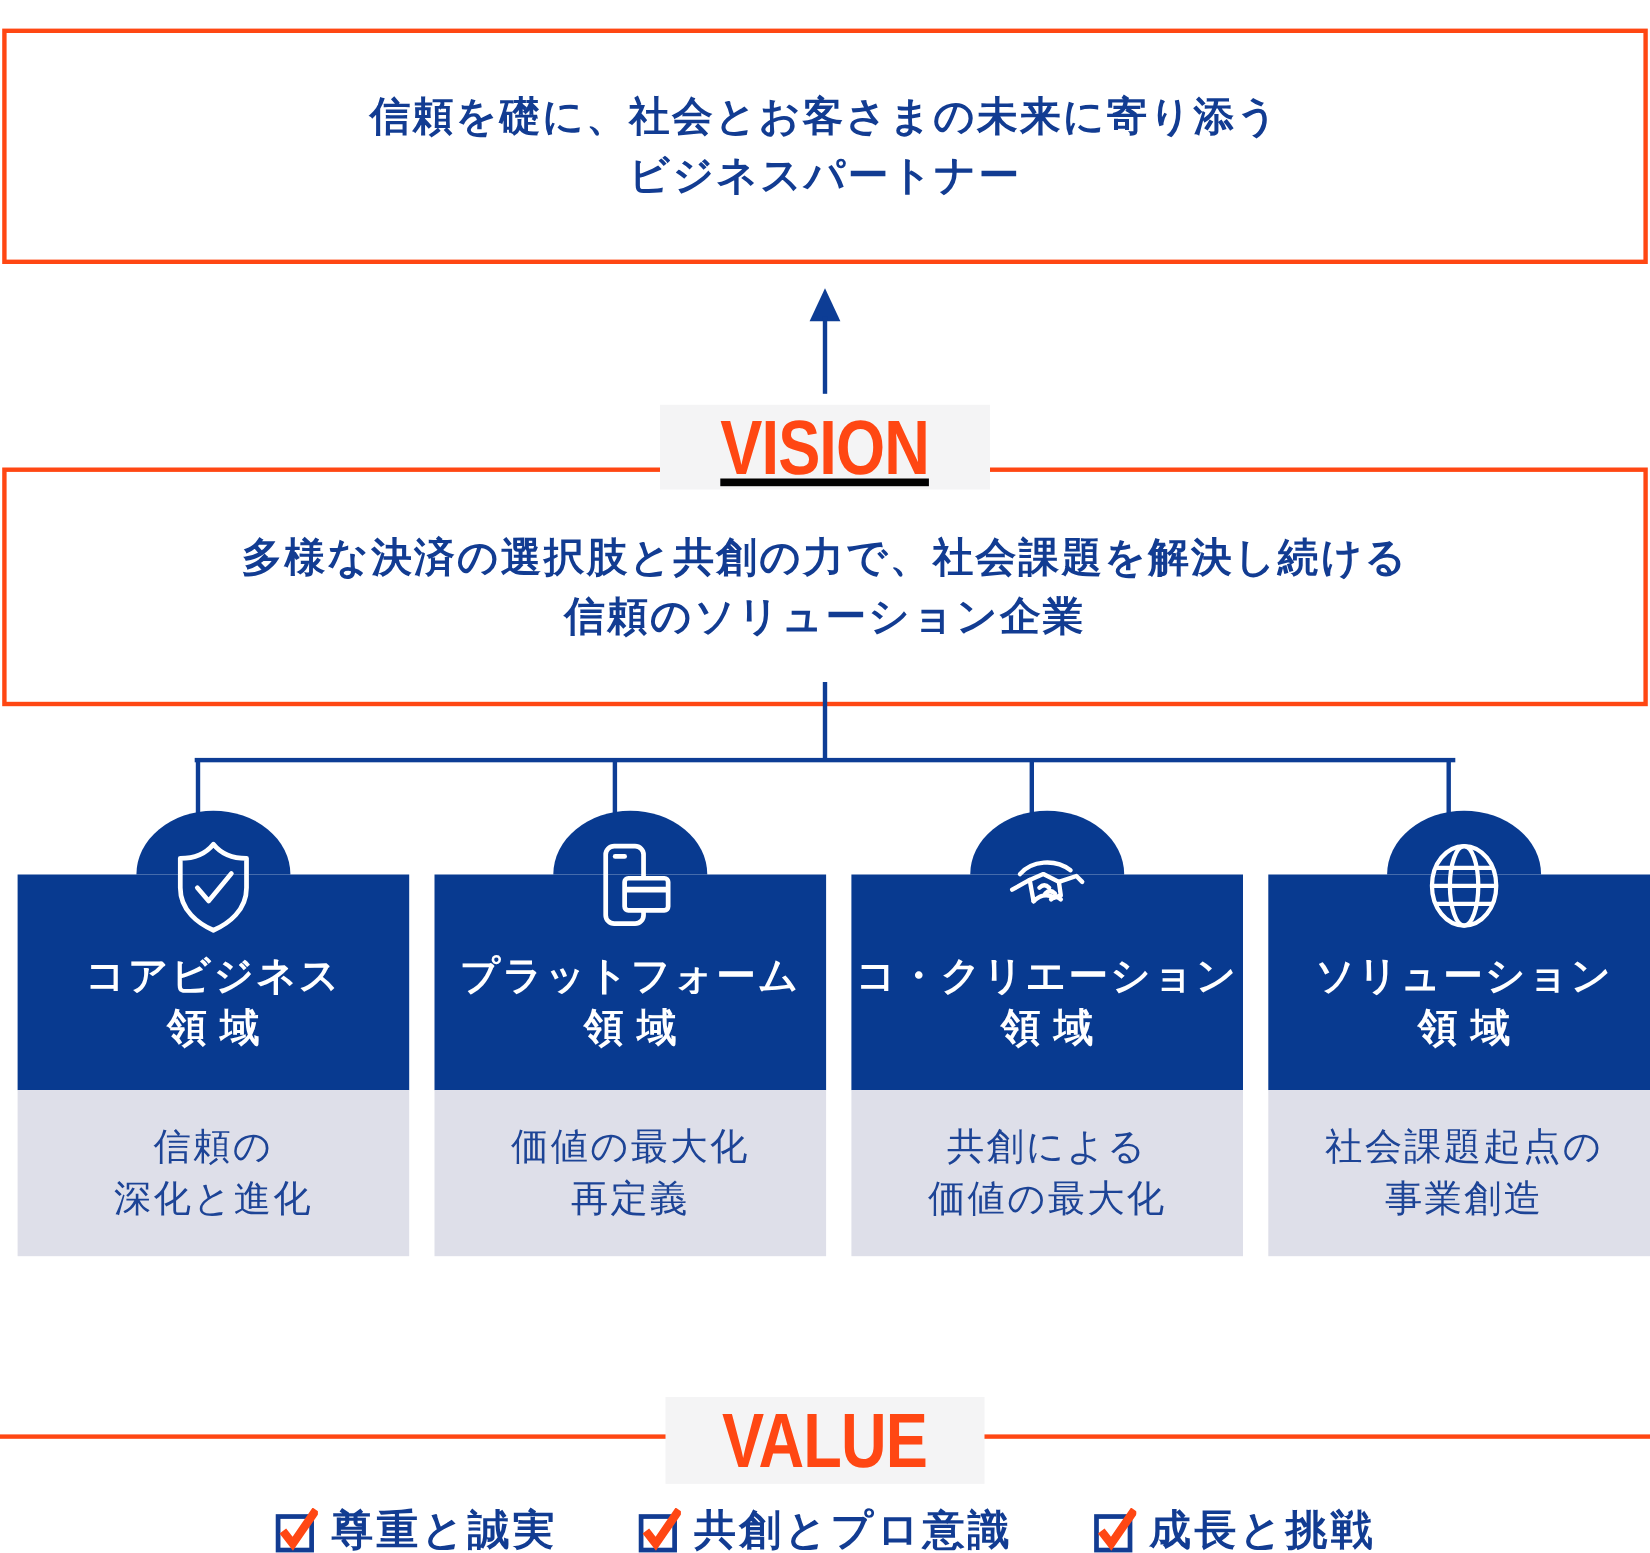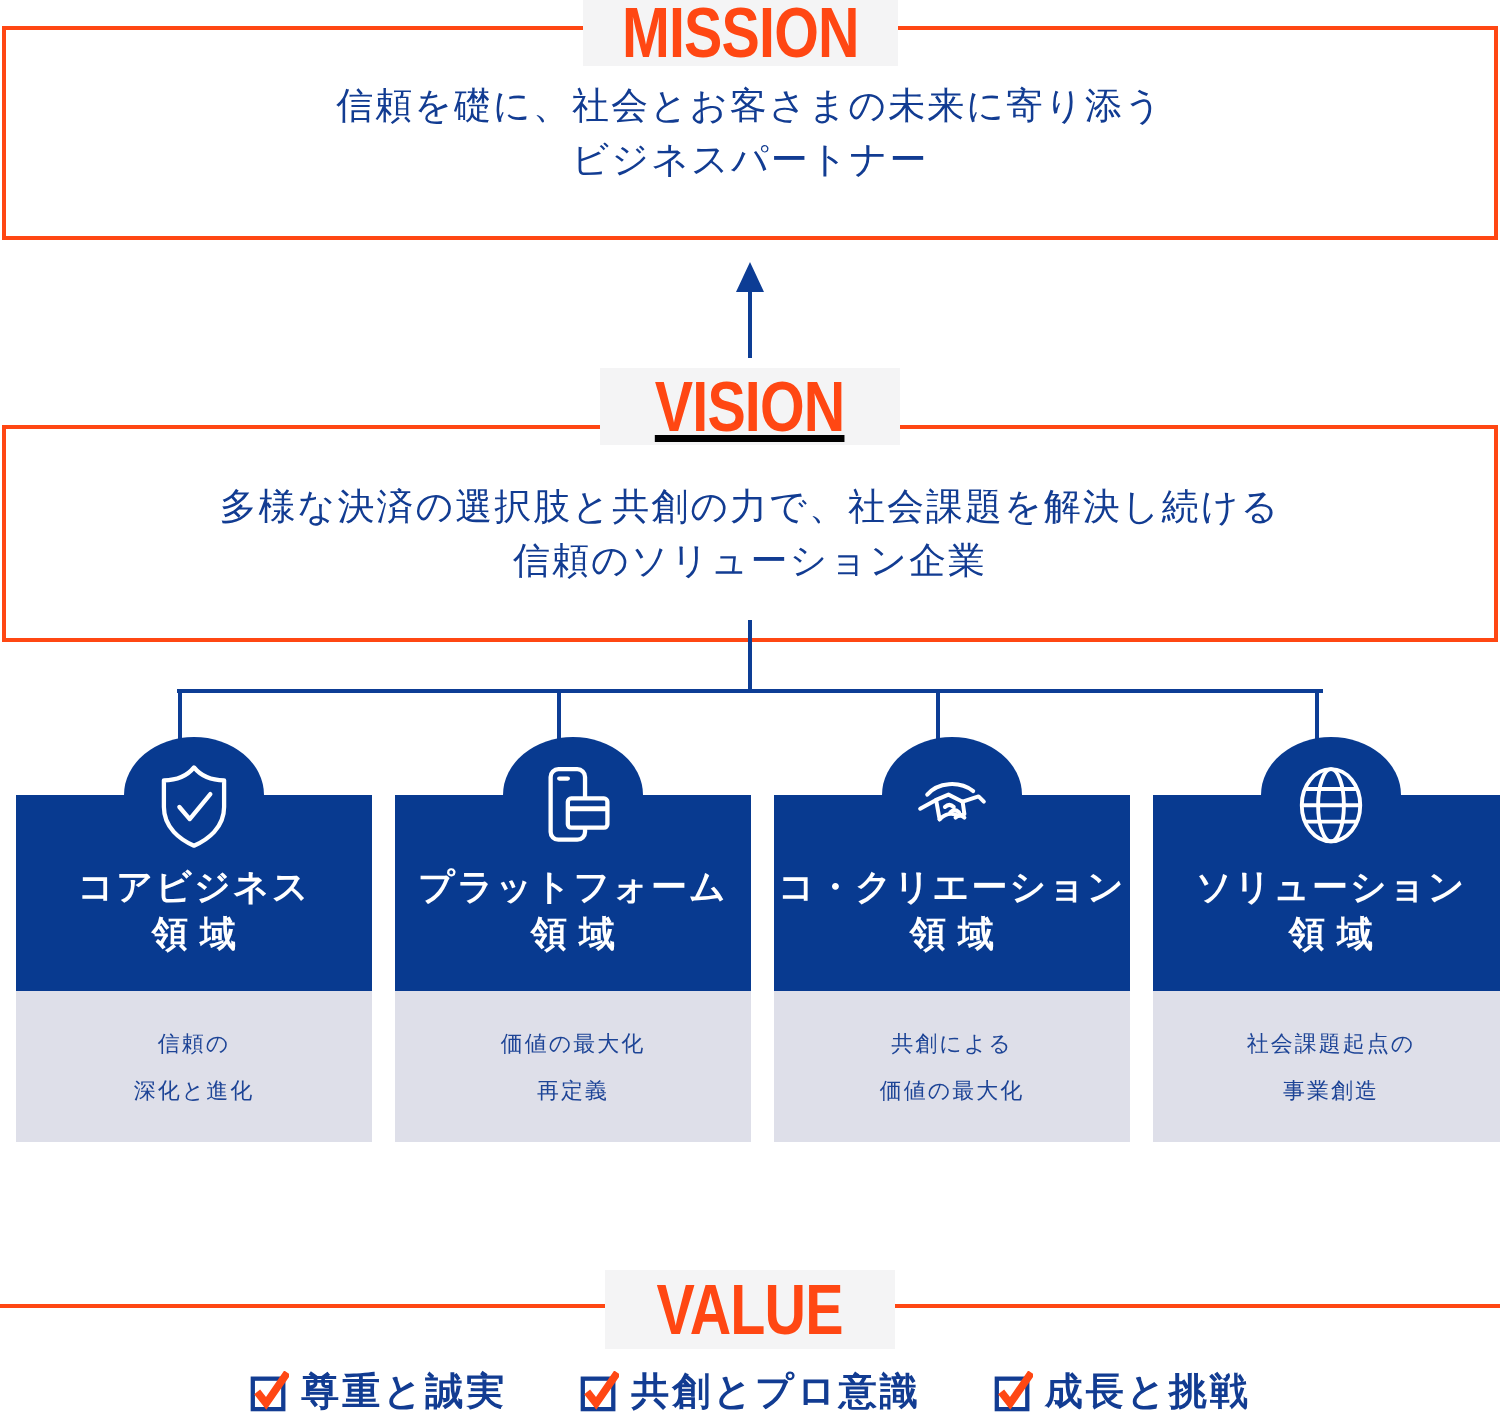--- a/index.html
+++ b/index.html
@@ -10,21 +10,21 @@
   }
   
   .frame{
     position:absolute;left:2px;width:1496px;box-sizing:border-box;
     border:4px solid #ff4713;background:#ffffff;
     display:flex;flex-direction:column;justify-content:center;align-items:center;
   }
   .frame-mission{top:26px;height:214px;}
   .frame-vision{top:425px;height:217px;}
   .statement{
-    color:#123c92;font-weight:400;font-size:37px;line-height:54px;
+    color:#123c92;font-weight:700;font-size:37px;line-height:54px;
     letter-spacing:2px;text-align:center;white-space:nowrap;
   }
   
   .label-box{
     position:absolute;background:#f4f4f5;z-index:5;
     display:flex;align-items:center;justify-content:center;
   }
   .label-box .label-text{
     color:#ff4713;font-weight:700;font-size:70px;letter-spacing:-1px;
     display:inline-block;transform:scaleX(0.82);white-space:nowrap;
@@ -59,21 +59,21 @@
   .card .title{
     position:absolute;left:0;top:126px;width:100%;z-index:3;text-align:center;
     color:#ffffff;font-weight:700;font-size:36px;line-height:47px;letter-spacing:2px;white-space:nowrap;
   }
   .card .title .t2{letter-spacing:12px;text-indent:12px;}
   .card .body{
     position:absolute;left:0;top:254px;width:100%;height:151px;background:#dedfe9;
     display:flex;flex-direction:column;justify-content:center;align-items:center;
   }
   .card .body-text{
-    color:#1d4496;font-weight:500;font-size:22px;line-height:47px;
+    color:#1d4496;font-weight:500;font-size:34px;line-height:47px;
     letter-spacing:2px;text-align:center;white-space:nowrap;
   }
   
   .value-line{position:absolute;left:0;top:1304px;width:1500px;height:4px;background:#ff4713;}
   .value-row{
     position:absolute;left:0;top:1366px;width:1500px;
     display:flex;justify-content:center;align-items:center;gap:72px;
   }
   .value-item{display:flex;align-items:center;gap:12px;}
   .value-item .vtext{
@@ -82,23 +82,20 @@
   svg{display:block;}
 </style>
 </head>
 <body>
 
 <div class="canvas">
 
   <div class="frame frame-mission">
     <div class="statement">信頼を礎に、社会とお客さまの未来に寄り添う</div>
     <div class="statement">ビジネスパートナー</div>
-  </div>
-  <div class="label-box label-mission">
-    <span class="label-text">MISSION</span>
   </div>
 
   <div class="up-arrow-head"></div>
   <div class="up-arrow-line"></div>
 
   <div class="frame frame-vision">
     <div class="statement">多様な決済の選択肢と共創の力で、社会課題を解決し続ける</div>
     <div class="statement">信頼のソリューション企業</div>
   </div>
   <div class="label-box label-vision">

